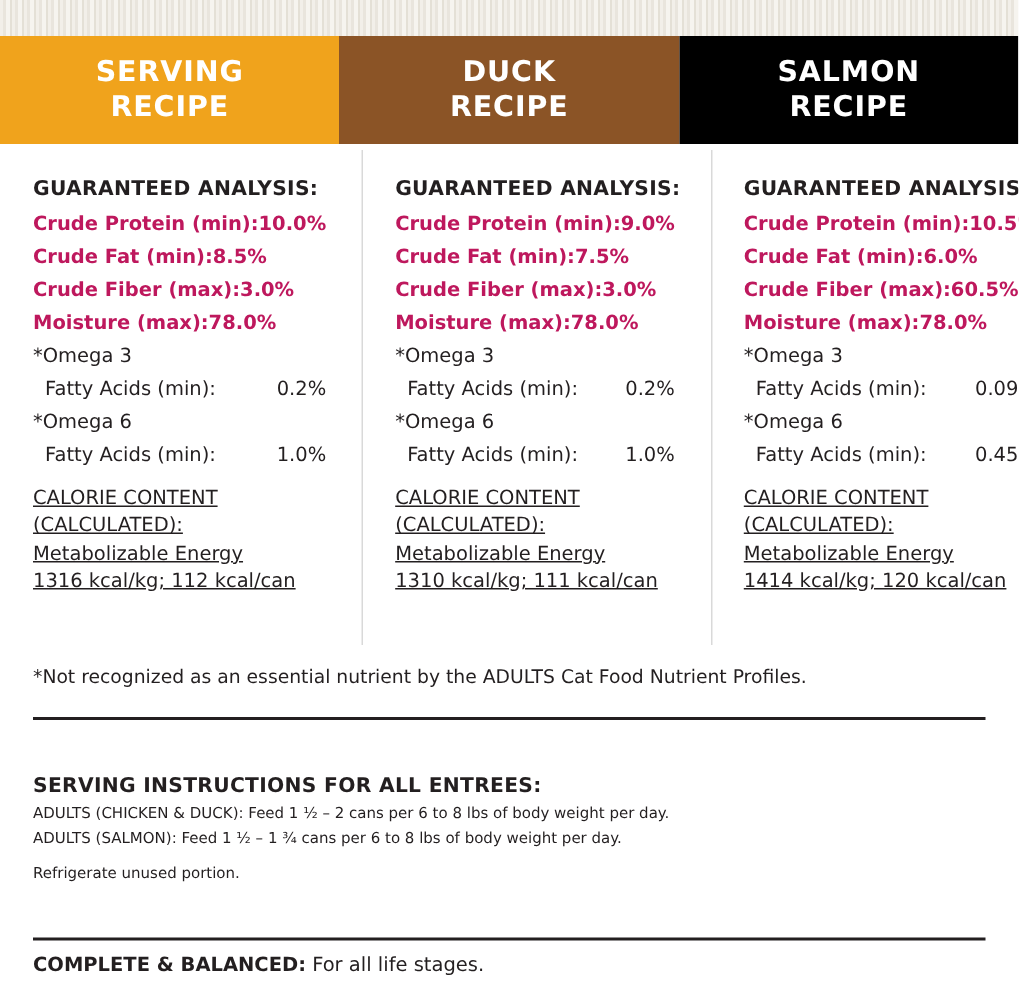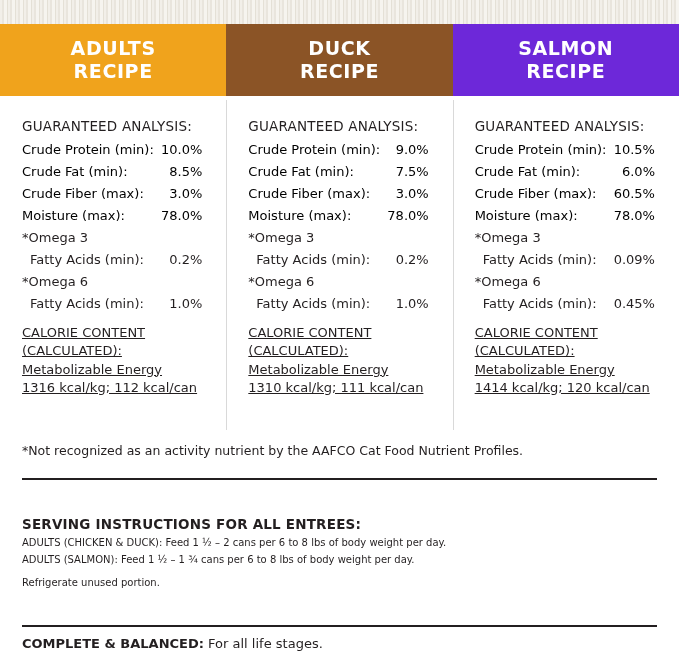--- a/index.html
+++ b/index.html
@@ -65,36 +65,36 @@
   }
   .col.divider::before {
     content: "";
     position: absolute;
     left: 0; top: 4px;
     width: 1px; height: 330px;
     background: #d9d9d9;
   }
 
   .ga-title {
-    font-weight: normal;
+    font-weight: bold;
     font-size: 13.5px;
     color: #231f20;
     letter-spacing: 0.2px;
     margin-bottom: 9px;
   }
 
   .nutrient-row {
     display: flex;
-    justify-content: space-between;
     align-items: baseline;
     font-size: 13px;
-    color: #000000;
+    color: #be185d;
     line-height: 1.0;
     margin-bottom: 9px;
     padding-right: 6px;
+    font-weight: bold;
   }
   .nutrient-row .label { white-space: nowrap; }
   .nutrient-row .value { white-space: nowrap; }
 
   .omega-block {
     font-size: 13px;
     color: #231f20;
     margin-bottom: 9px;
     line-height: 1.0;
   }
@@ -165,28 +165,28 @@
 </style>
 </head>
 <body>
 
 <div id="page">
 
   <div class="top-strip"></div>
 
   <div class="headers">
     <div class="hdr" style="background:#f0a31c;">
-      <span class="l1">ADULTS</span>
+      <span class="l1">SERVING</span>
       <span class="l2">RECIPE</span>
     </div>
     <div class="hdr" style="background:#8b5426;">
       <span class="l1">DUCK</span>
       <span class="l2">RECIPE</span>
     </div>
-    <div class="hdr" style="background:#6d28d9;">
+    <div class="hdr" style="background:#000000;">
       <span class="l1">SALMON</span>
       <span class="l2">RECIPE</span>
     </div>
   </div>
 
   <div class="columns">
 
     <div class="col">
       <div class="ga-title">GUARANTEED ANALYSIS:</div>
 
@@ -311,21 +311,21 @@
       <div class="calorie">
         <div>CALORIE CONTENT</div>
         <div>(CALCULATED):</div>
         <div>Metabolizable Energy</div>
         <div>1414 kcal/kg; 120 kcal/can</div>
       </div>
     </div>
 
   </div>
 
-  <div class="footnote">*Not recognized as an activity nutrient by the AAFCO Cat Food Nutrient Profiles.</div>
+  <div class="footnote">*Not recognized as an essential nutrient by the ADULTS Cat Food Nutrient Profiles.</div>
 
   <div class="rule rule-top"></div>
 
   <div class="serving">
     <h3>SERVING INSTRUCTIONS FOR ALL ENTREES:</h3>
     <p>ADULTS (CHICKEN &amp; DUCK): Feed 1 ½ – 2 cans per 6 to 8 lbs of body weight per day.</p>
     <p>ADULTS (SALMON): Feed 1 ½ – 1 ¾ cans per 6 to 8 lbs of body weight per day.</p>
     <p class="gap">Refrigerate unused portion.</p>
   </div>
 

